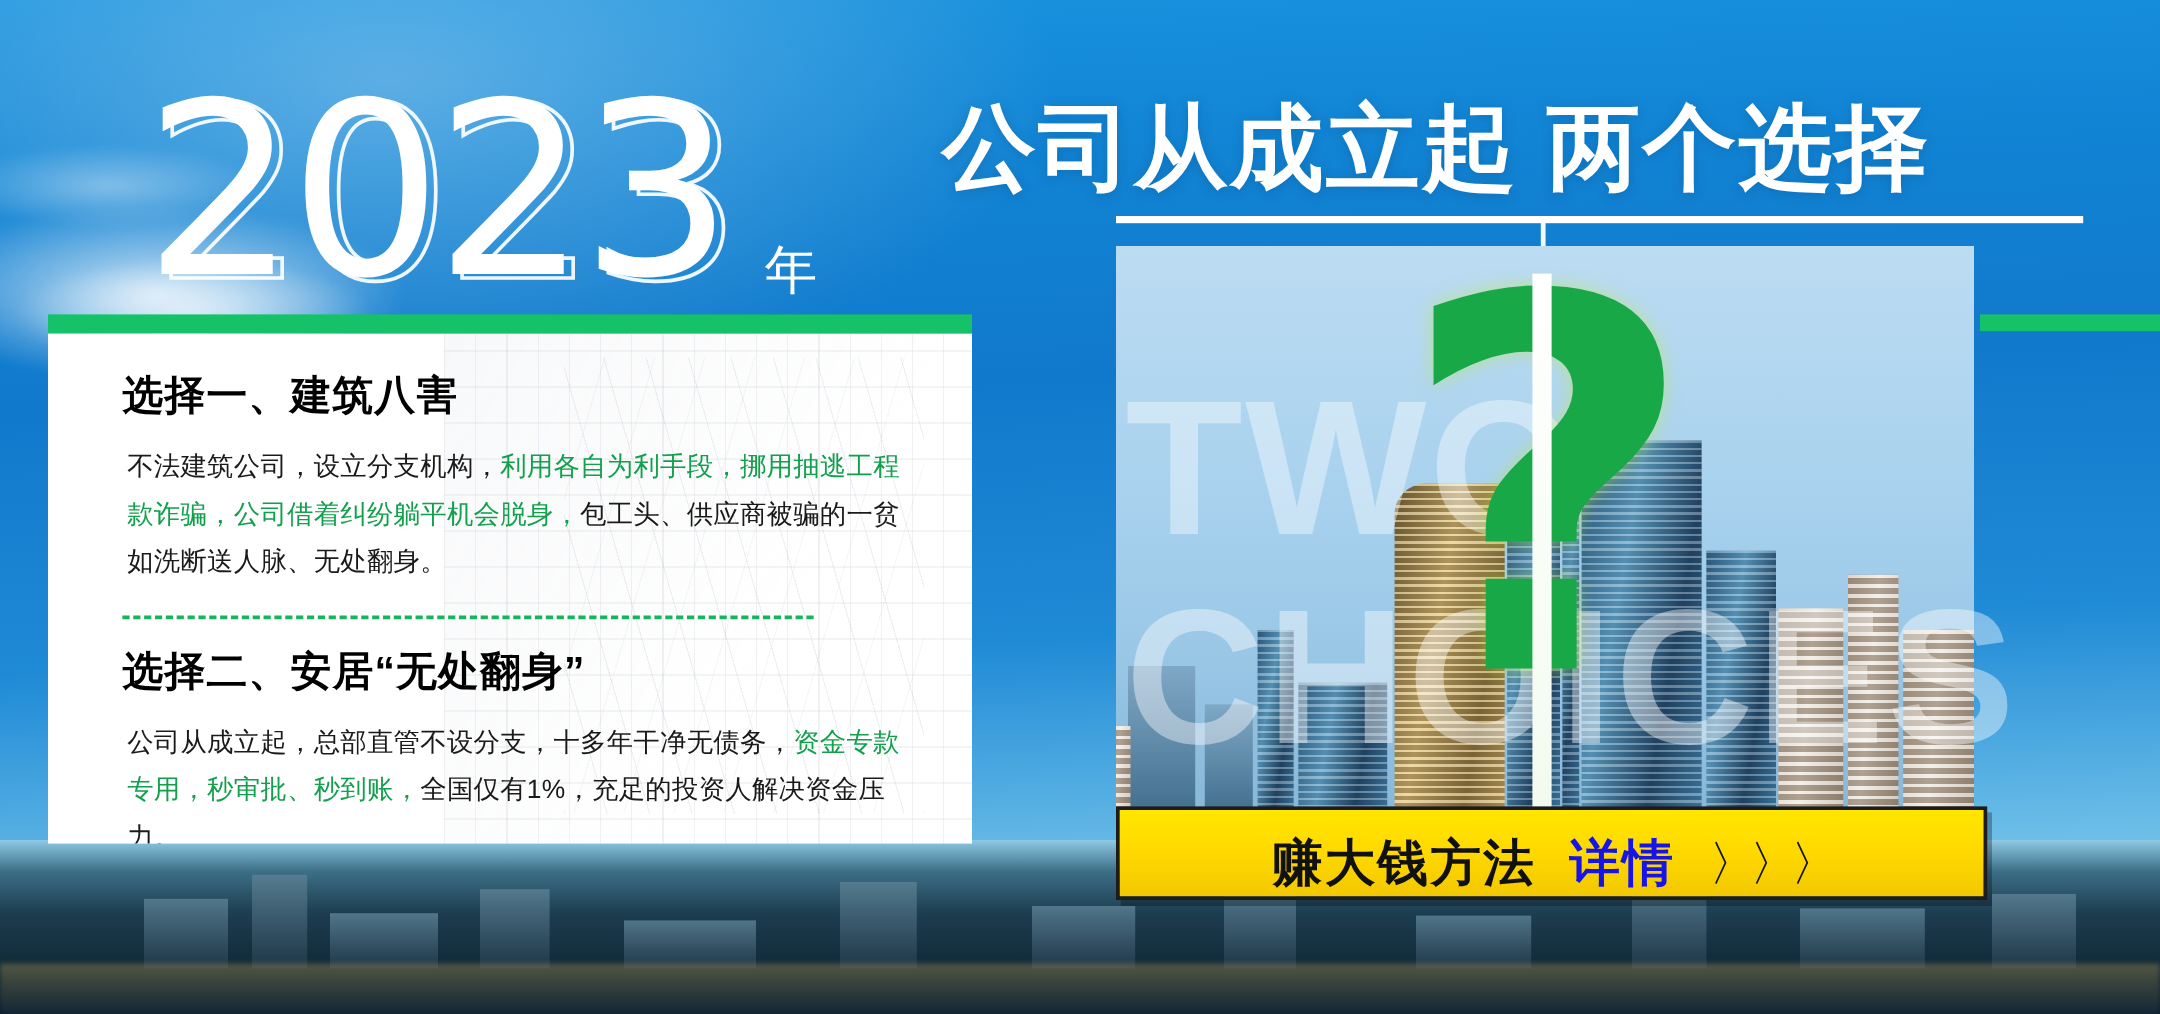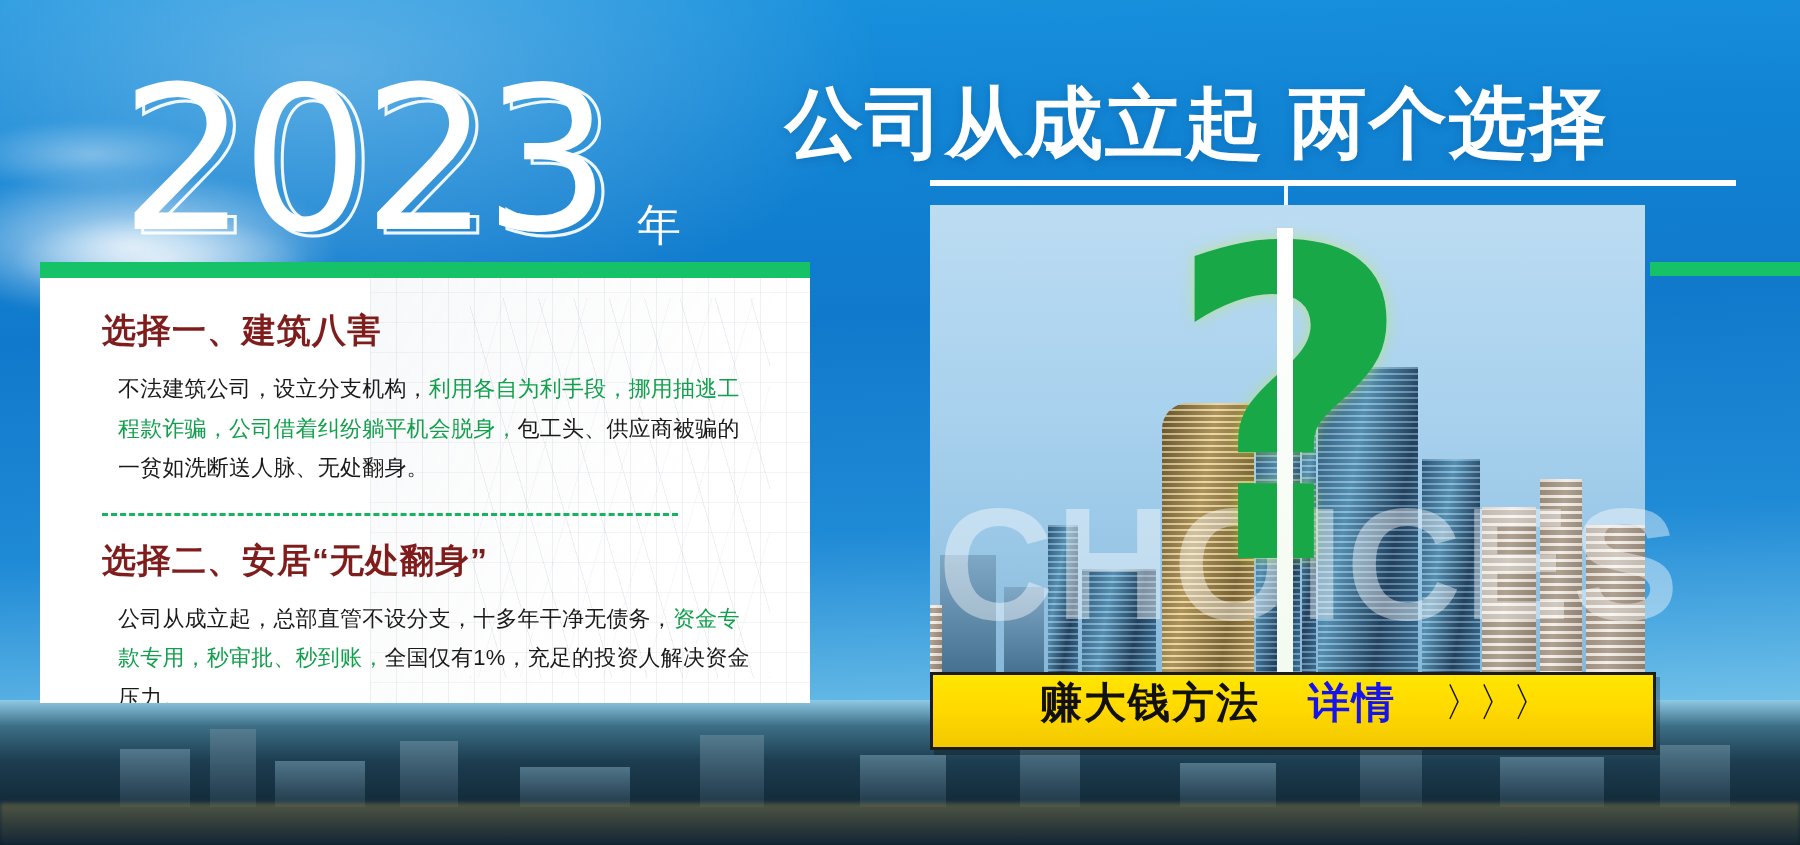--- a/index.html
+++ b/index.html
@@ -130,38 +130,38 @@
   }
   .card .bp2{
     position:absolute;right:40px;top:20px;width:300px;height:380px;opacity:.45;
     background:
       repeating-linear-gradient(74deg, rgba(140,150,168,.30) 0 1px, rgba(255,255,255,0) 1px 34px),
       repeating-linear-gradient(-74deg, rgba(140,150,168,.18) 0 1px, rgba(255,255,255,0) 1px 40px);
   }
   .card-inner{position:relative;z-index:2;padding:34px 40px 0 62px;}
 
   .sec-title{
-    color:#7f1d1d;font-size:34px;font-weight:700;letter-spacing:1px;line-height:1.1;
+    color:#000000;font-size:34px;font-weight:700;letter-spacing:1px;line-height:1.1;
     margin:0 0 20px 0;
   }
   .sec-body{
-    font-size:22px;line-height:1.78;color:#1a1a1a;margin:16px;letter-spacing:.2px;
+    font-size:22px;line-height:1.78;color:#1a1a1a;margin:4px;letter-spacing:.2px;
     max-width:676px;
   }
   .g{color:#12a04c;}
   .dash{
     margin:26px 0 26px 0;height:0;border-top:3px dashed #16b45f;width:576px;
   }
 
   
   .cta{
     position:absolute;left:930px;top:672px;width:720px;height:72px;
     background:linear-gradient(180deg,#ffe600 0%,#ffd900 48%,#f2c800 100%);
     border:3px solid #1c1c1c;
-    display:flex;align-items:flex-start;justify-content:center;gap:48px;
+    display:flex;align-items:flex-end;justify-content:center;gap:28px;
     box-shadow:4px 5px 0 rgba(0,0,0,.28);
   }
   .cta-main{font-size:42px;font-weight:700;color:#111111;letter-spacing:2px;}
   .cta-sub{font-size:42px;font-weight:700;color:#1614e8;letter-spacing:2px;}
   .cta-arrows{font-size:40px;color:#111111;letter-spacing:-6px;font-weight:400;}
 
   
   .edge-green{position:absolute;left:1650px;top:262px;width:150px;height:14px;background:#15c268;}
 </style>
 </head>
@@ -208,20 +208,21 @@
     <div class="twr glass" style="left:326px;width:44px;height:250px;"></div>
     <div class="twr glass" style="left:372px;width:14px;height:300px;"></div>
     <div class="twr glass" style="left:388px;width:100px;height:308px;"></div>
     <div class="twr glass" style="left:492px;width:58px;height:216px;"></div>
     <div class="twr resi" style="left:552px;width:54px;height:168px;"></div>
     <div class="twr resi" style="left:610px;width:42px;height:196px;"></div>
     <div class="twr resi" style="left:656px;width:60px;height:150px;"></div>
     <div class="twr resi" style="left:-8px;width:20px;height:70px;"></div>
   </div>
 
+  <div class="wm wm-two">TWO</div>
   <div class="wm wm-ch">CHOICES</div>
 
   <div class="qmark">?</div>
   <div class="qslit"></div>
 
   <div class="edge-green"></div>
 
   <div class="cardtop"></div>
   <div class="card">
     <div class="bp"></div>

